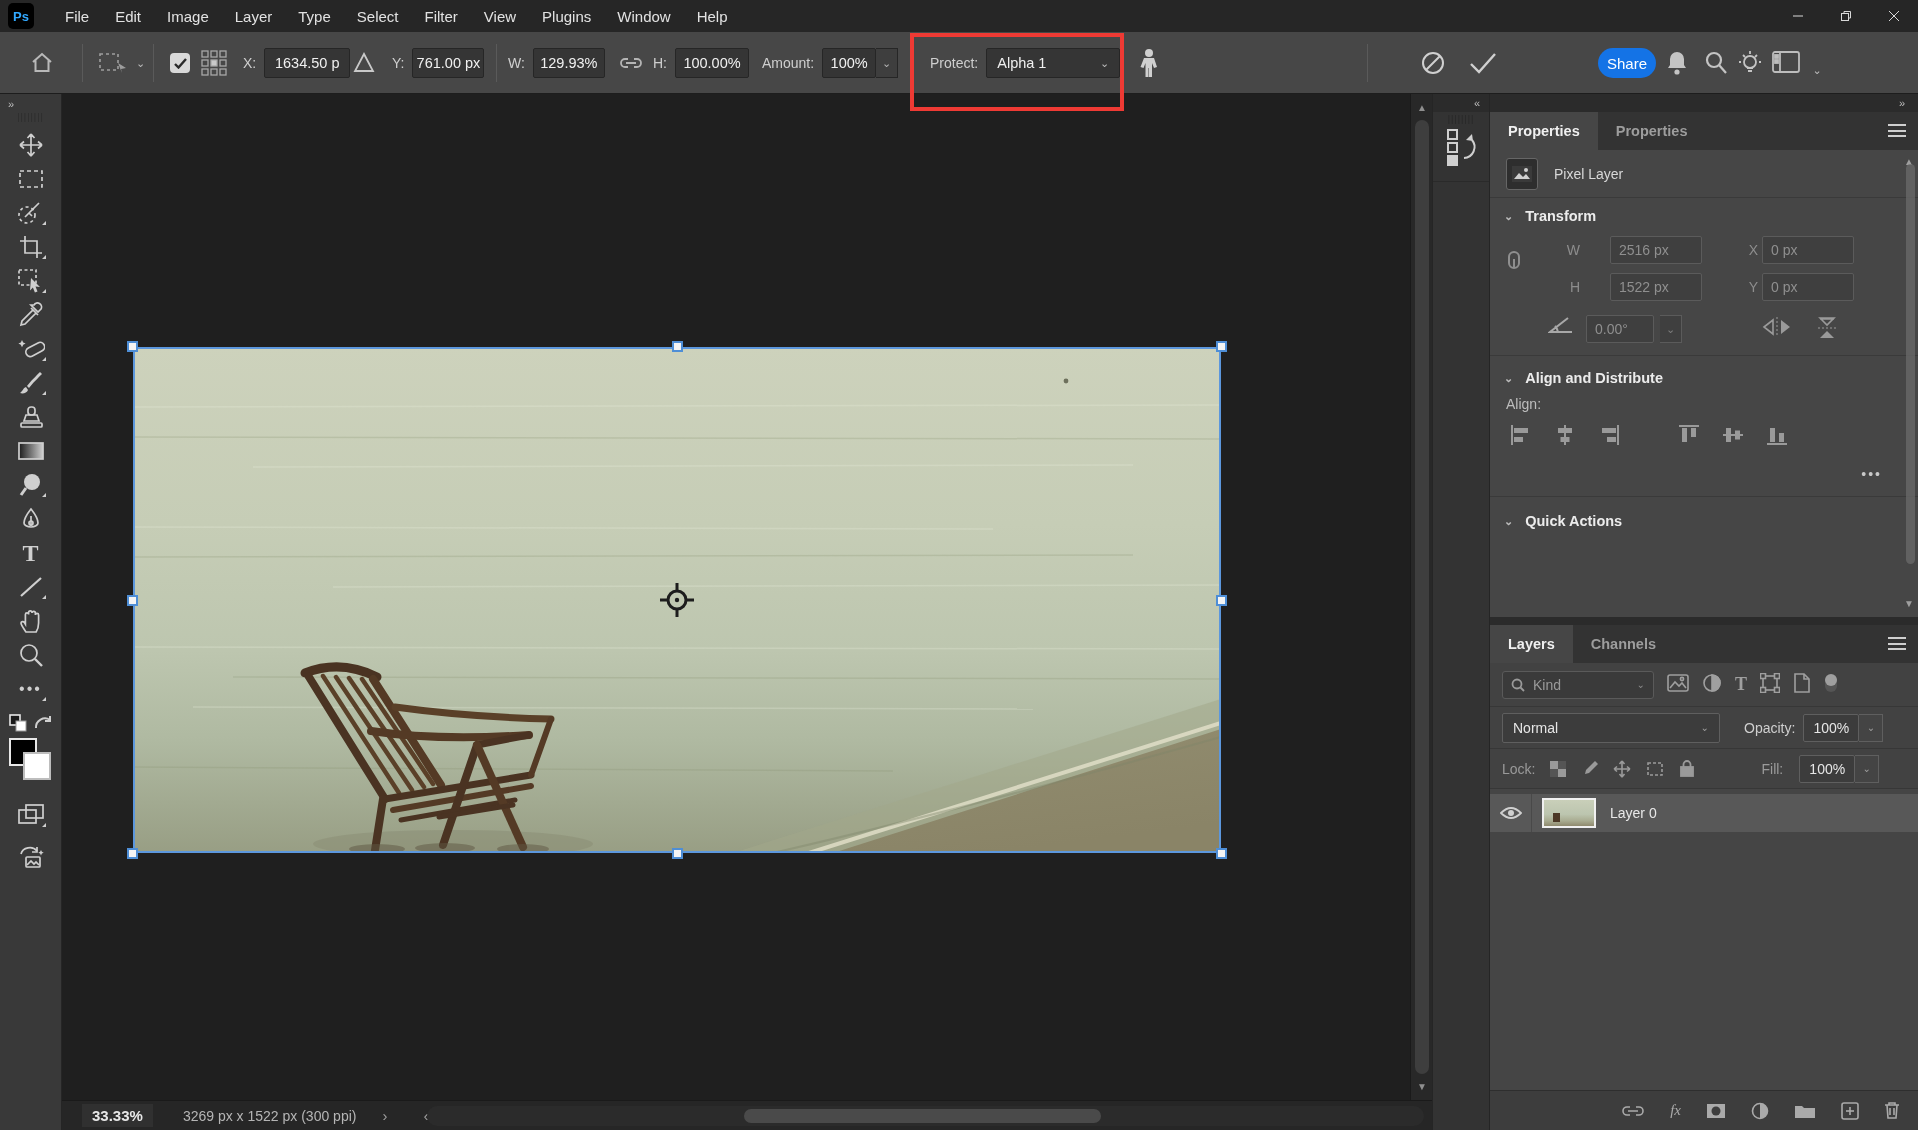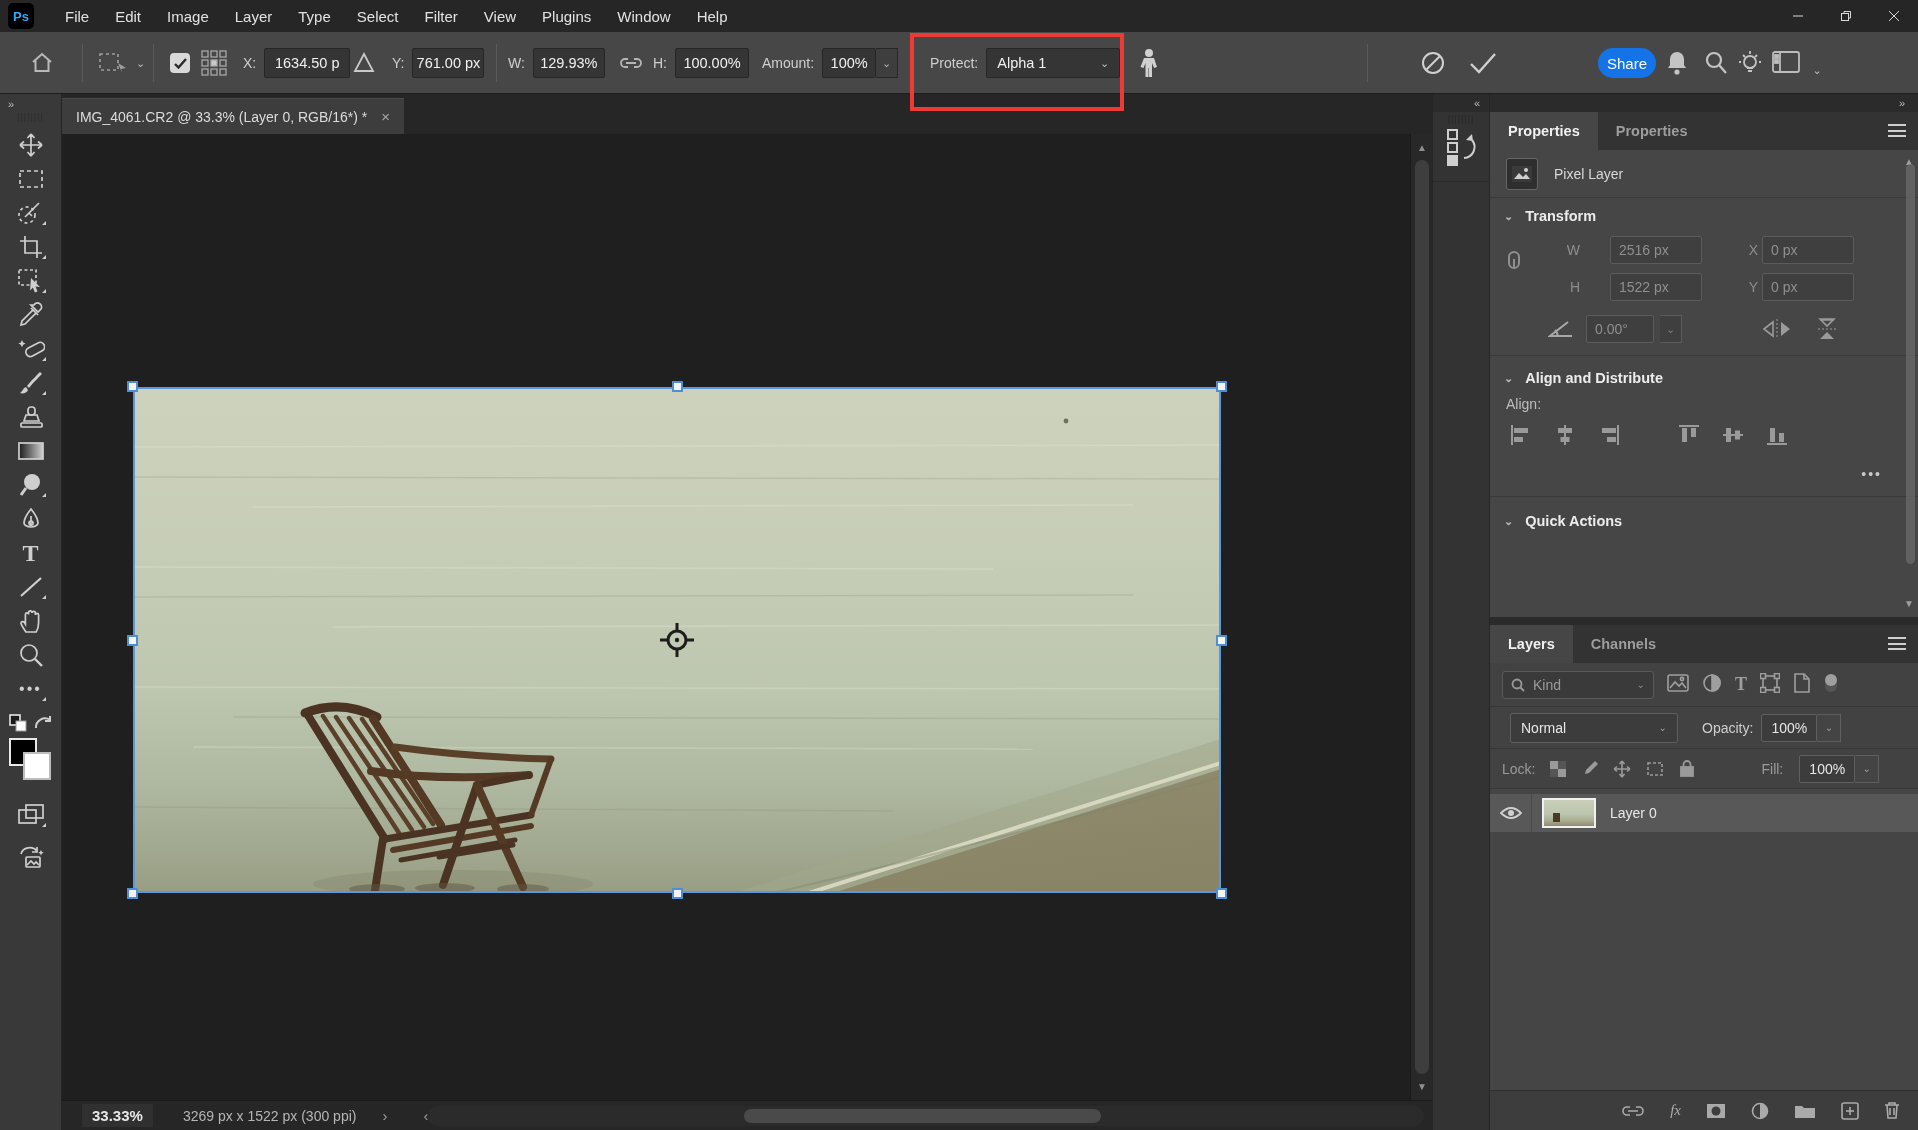--- a/index.html
+++ b/index.html
@@ -102,42 +102,42 @@
                  display:flex; align-items:center; justify-content:center; }
   .pixel-label { color:#d8d8d8; font-size:14px; }
   .sec-head { display:flex; align-items:center; gap:12px; padding:10px 0 6px 14px; color:#ececec;
               font-weight:bold; font-size:14.5px; }
   .chev { color:#bdbdbd; font-size:11px; }
   .tf-grid { display:grid; grid-template-columns:46px 26px 92px 34px 26px 92px; align-items:center;
              row-gap:9px; padding:6px 0 2px 14px; }
   .tf-label { color:#8d8d8d; font-size:14px; text-align:right; padding-right:4px; }
   .tf-field { height:28px; background:#3f3f3f; border:1px solid #5b5b5b; border-radius:2px; color:#8f8f8f;
               font-size:14px; display:flex; align-items:center; padding-left:8px; }
-  .angle-row { display:flex; align-items:center; margin:12px 0 12px 58px; gap:6px; }
+  .angle-row { display:flex; margin:12px 0 12px 58px; gap:6px; }
   .divider { height:1px; background:#3a3a3a; margin:4px 0; }
   .align-label { color:#bdbdbd; font-size:14px; padding:4px 0 6px 16px; }
   .align-icons { display:flex; align-items:center; gap:22px; padding:6px 0 4px 20px; }
   .align-icons .gap { width:14px; }
   .dots-row { text-align:right; padding:16px 36px 10px 0; color:#c8c8c8; font-size:14px; letter-spacing:2px; }
   .qa-head { padding:12px 0 16px 14px; }
   .p-scroll { position:absolute; right:3px; top:52px; width:9px; height:400px; background:#6b6b6b; border-radius:5px; opacity:.75; }
   .p-scroll-chev { position:absolute; right:4px; color:#9f9f9f; font-size:10px; }
   .rc-gap { height:8px; background:#2b2b2b; }
 
   
   .layers { flex:1; display:flex; flex-direction:column; background:#424242; position:relative; }
   .filter-row { height:44px; display:flex; align-items:center; gap:13px; padding:0 12px;
                 border-bottom:1px solid #373737; }
   .kind-box { width:152px; height:28px; background:#3a3a3a; border:1px solid #5a5a5a; border-radius:3px;
               display:flex; align-items:center; gap:8px; padding:0 8px; color:#9a9a9a; font-size:14px; }
   .kind-box .cv { margin-left:auto; font-size:10px; color:#8b8b8b; }
   .f-ico svg { stroke:#9f9f9f; fill:none; stroke-width:1.6; }
   .blend-row { height:42px; display:flex; align-items:center; padding:0 12px; border-bottom:1px solid #373737; }
-  .blend-select { width:168px; height:30px; background:#3c3c3c; border:1px solid #5f5f5f; border-radius:2px;
-                  display:flex; align-items:center; color:#e6e6e6; font-size:14px; padding:0 10px;margin-left:8px; }
+  .blend-select { width:218px; height:30px; background:#3c3c3c; border:1px solid #5f5f5f; border-radius:2px;
+                  display:flex; align-items:center; color:#e6e6e6; font-size:14px; padding:0 10px; }
   .blend-select .cv { margin-left:auto; color:#9f9f9f; font-size:10px; }
   .val-box { height:28px; background:#3c3c3c; border:1px solid #5f5f5f; border-radius:2px; color:#e6e6e6;
              font-size:14px; display:flex; align-items:center; justify-content:center; padding:0 8px; }
   .val-dd { width:24px; height:28px; background:#444; border:1px solid #5f5f5f; border-left:none;
             display:flex; align-items:center; justify-content:center; color:#9f9f9f; font-size:10px; }
   .lock-row { height:40px; display:flex; align-items:center; gap:14px; padding:0 12px; border-bottom:1px solid #373737;
               color:#9a9a9a; font-size:14px; }
   .layer-list { flex:1; background:#454545; padding-top:5px; }
   .layer-row { height:38px; background:#585858; display:flex; align-items:center; }
   .eye-col { width:42px; height:38px; display:flex; align-items:center; justify-content:center;
@@ -452,26 +452,20 @@
             <path d="M4 10 a9 8 0 0 1 16 -3" fill="none"></path>
             <path d="M20 3 v5 h-5" fill="none"></path>
             <rect x="9" y="13" width="14" height="10" rx="1"></rect>
             <path d="M10 21 l4 -4 3 3 2 -2 3 3" fill="none"></path>
             <path d="M24 6 l0.9 1.8 1.8 0.9 -1.8 0.9 -0.9 1.8 -0.9 -1.8 -1.8 -0.9 1.8 -0.9 Z" fill="#cfcfcf" stroke="none"></path>
           </svg>
       </div>
     </div>
 
     <div class="docarea">
-      <div class="tabbar">
-        <div class="tab">
-          <span>IMG_4061.CR2 @ 33.3% (Layer 0, RGB/16*) *</span>
-          <span class="tab-close">×</span>
-        </div>
-      </div>
 
       <div class="viewport">
         <div class="canvas-image">
           <svg class="canvas-scene" viewBox="0 0 1088 506" width="1088" height="506" preserveAspectRatio="none">
             <defs>
               <linearGradient id="water" x1="0" y1="0" x2="0" y2="1">
                 <stop offset="0" stop-color="#cdd2bc"></stop>
                   <stop offset="0.35" stop-color="#c6cdb6"></stop>
                 <stop offset="0.6" stop-color="#bdc6af"></stop>
                   <stop offset="0.78" stop-color="#afb9a1"></stop>

